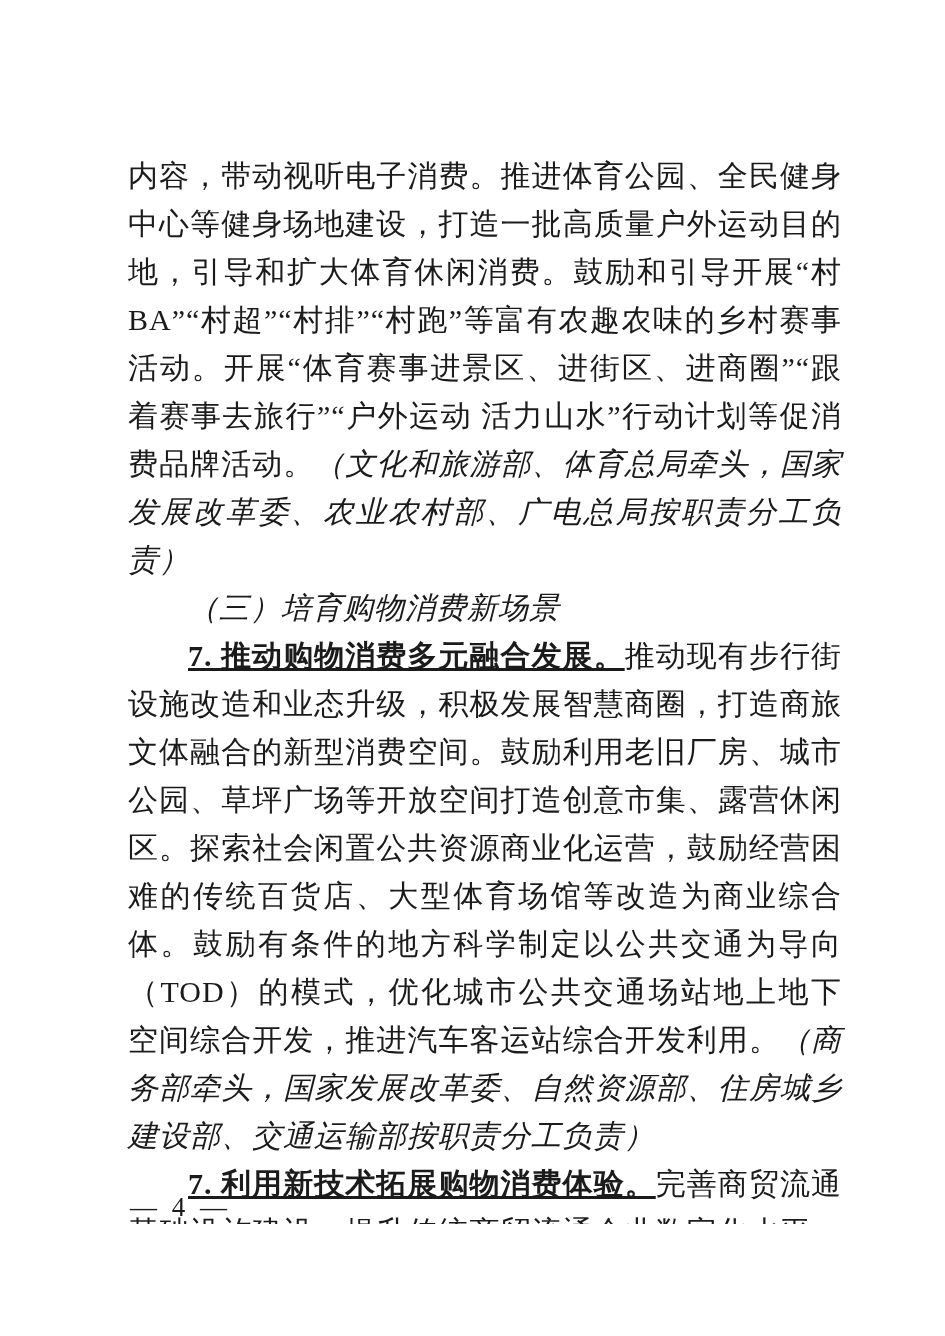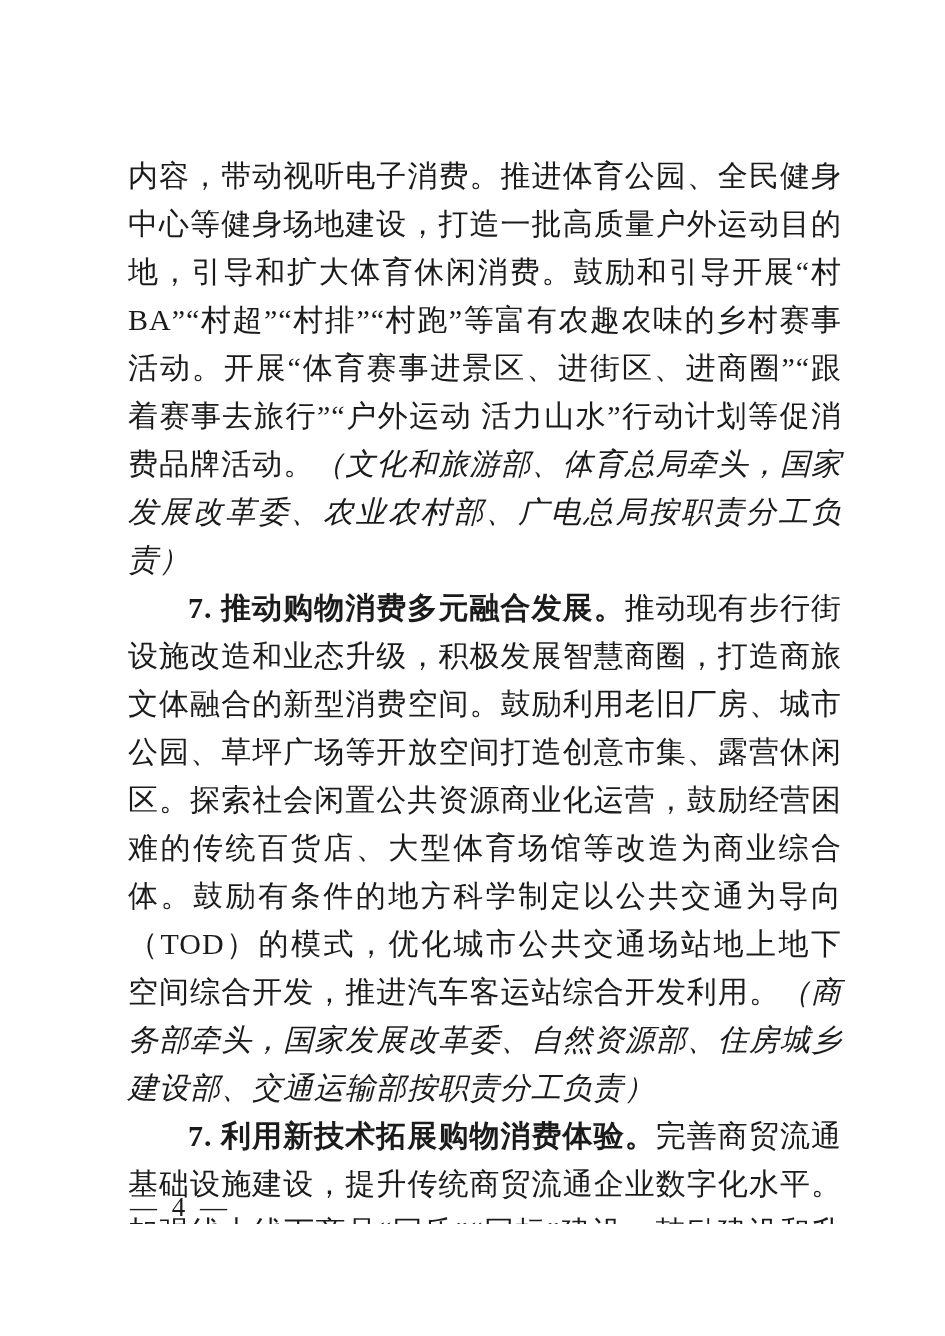--- a/index.html
+++ b/index.html
@@ -29,20 +29,21 @@
     text-align: justify;
     text-justify: inter-character;
     letter-spacing: 1px;
     word-break: break-all;
   }
   .para.indent {
     text-indent: 2em;
   }
   .lead {
     font-weight: bold;
+    text-decoration: underline;
   }
   .kaiti {
     font-style: italic;
   }
   .heading {
     font-style: italic;
   }
   .page-number {
     position: absolute;
     left: 130px;
@@ -53,20 +54,21 @@
   }
 </style>
 </head>
 <body>
 
 <div class="page">
   <div class="content">
 
     <p class="para"><span>内容，带动视听电子消费。推进体育公园、全民健身中心等健身场地建设，打造一批高质量户外运动目的地，引导和扩大体育休闲消费。鼓励和引导开展“村BA”“村超”“村排”“村跑”等富有农趣农味的乡村赛事活动。开展“体育赛事进景区、进街区、进商圈”“跟着赛事去旅行”“户外运动 活力山水”行动计划等促消费品牌活动。</span><span class="kaiti">（文化和旅游部、体育总局牵头，国家发展改革委、农业农村部、广电总局按职责分工负责）</span></p>
 
+    <p class="para indent heading">（三）培育购物消费新场景</p>
 
     <p class="para indent"><span class="lead">7. 推动购物消费多元融合发展。</span><span>推动现有步行街设施改造和业态升级，积极发展智慧商圈，打造商旅文体融合的新型消费空间。鼓励利用老旧厂房、城市公园、草坪广场等开放空间打造创意市集、露营休闲区。探索社会闲置公共资源商业化运营，鼓励经营困难的传统百货店、大型体育场馆等改造为商业综合体。鼓励有条件的地方科学制定以公共交通为导向（TOD）的模式，优化城市公共交通场站地上地下空间综合开发，推进汽车客运站综合开发利用。</span><span class="kaiti">（商务部牵头，国家发展改革委、自然资源部、住房城乡建设部、交通运输部按职责分工负责）</span></p>
 
     <p class="para indent"><span class="lead">7. 利用新技术拓展购物消费体验。</span><span>完善商贸流通基础设施建设，提升传统商贸流通企业数字化水平。加强线上线下商品“同质”“同标”建设。鼓励建设和升级信息消费体验中心，推动信息消费示范城市建设。在明确标识和规范监管的基础上，探索利用人工智能大模型、虚拟现实（VR）全景和数字人等技术，拓展</span></p>
 
   </div>
 
   <div class="page-number">— 4 —</div>
 </div>
 

